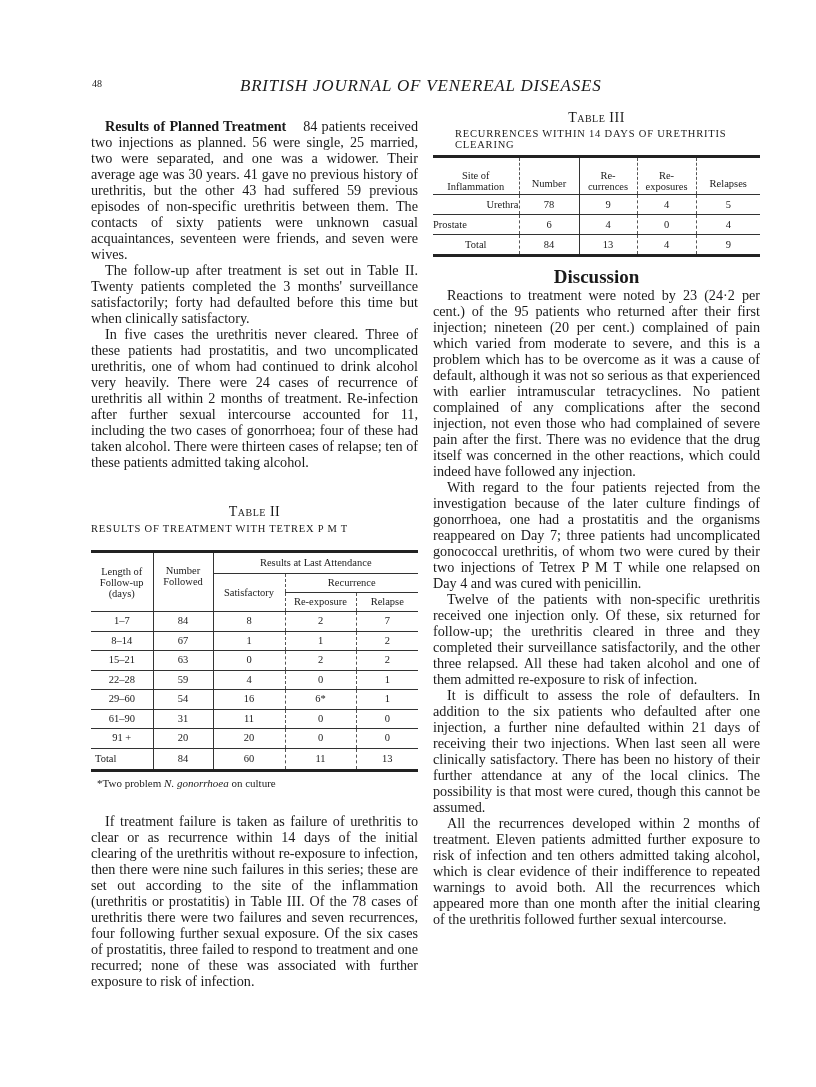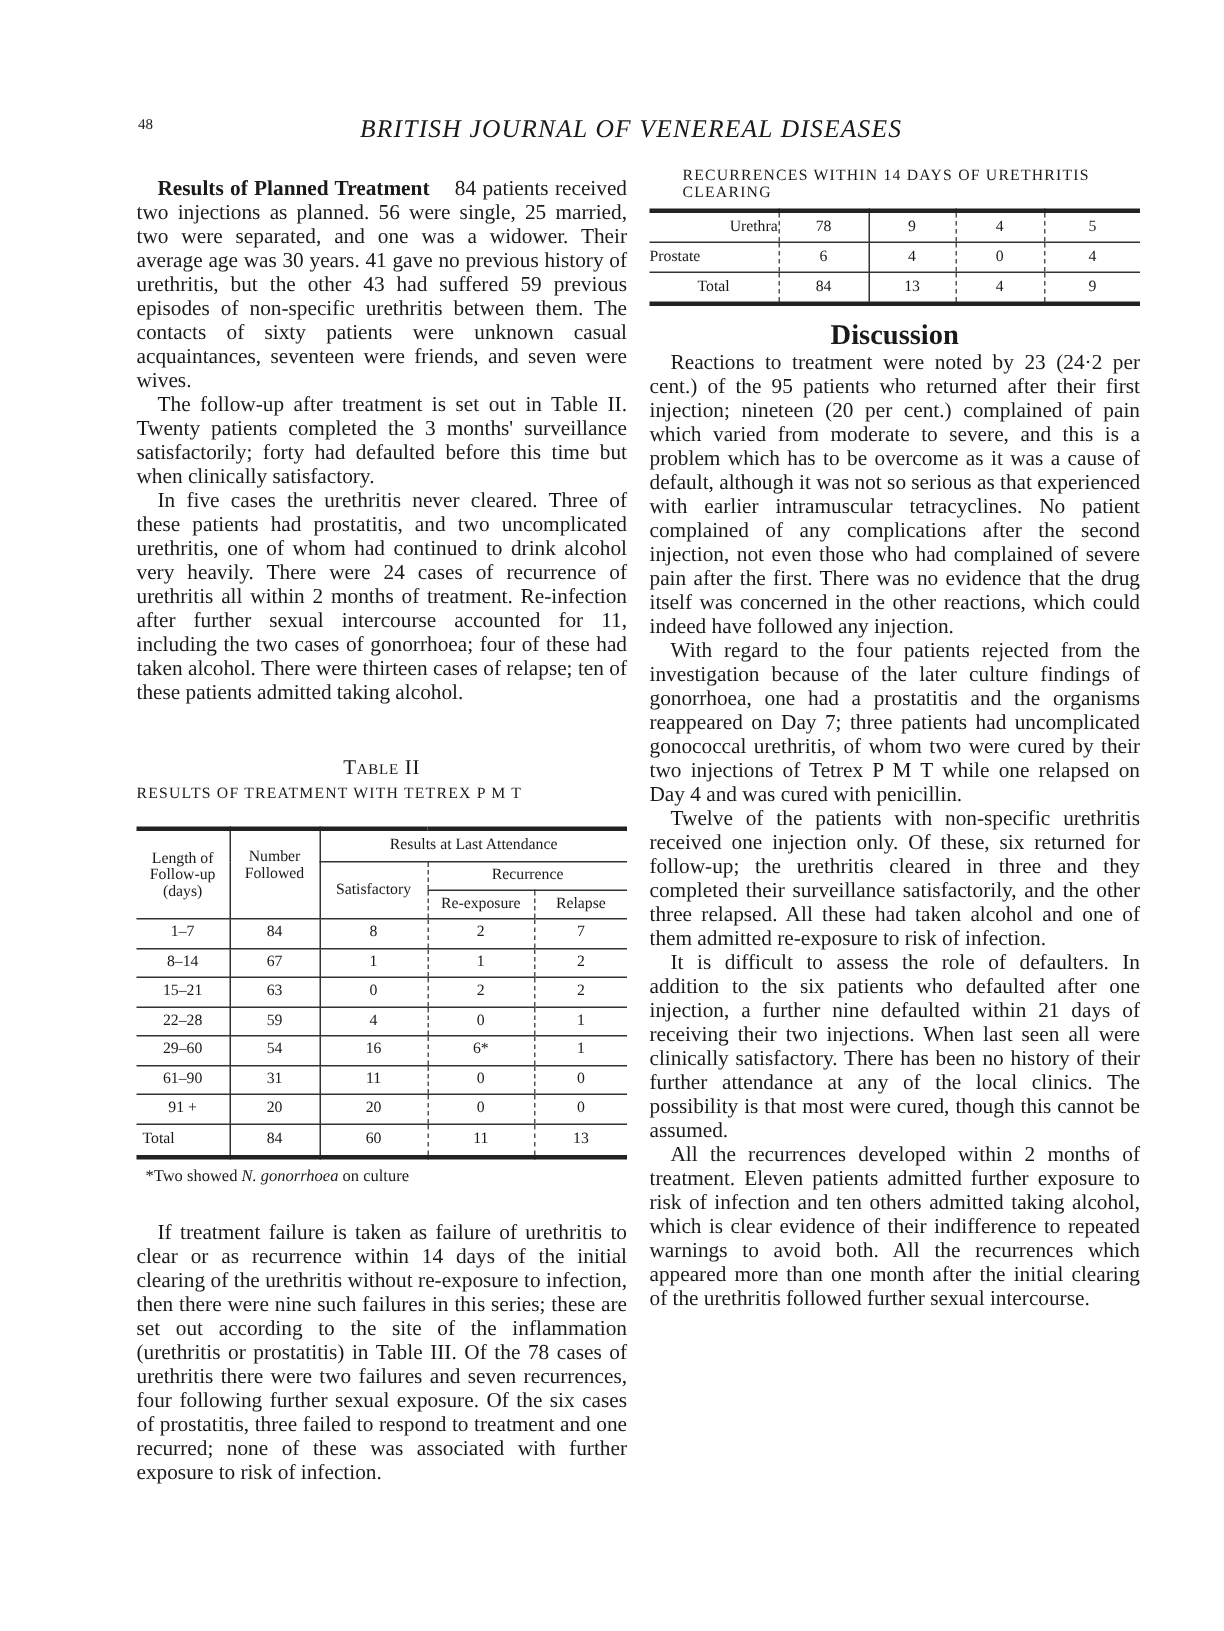--- a/index.html
+++ b/index.html
@@ -122,39 +122,47 @@
     <tr class="last">
       <td class="vr" style="text-align:left;padding-left:4px">Total</td>
           <td class="vr">84</td>
       <td class="vd">60</td>
           <td class="vd">11</td>
           <td>13</td>
     </tr>
   </tbody>
     </table>
   <div class="footnote">
-    <span>*Two showed </span><i>N. gonorrhoea</i><span> on culture</span>
+    <span>*Two problem </span><i>N. gonorrhoea</i><span> on culture</span>
   </div>
 
   <div style="height:22px"></div>
   <p>If treatment failure is taken as failure of urethritis to clear or as recurrence within 14 days of the initial clearing of the urethritis without re-exposure to infection, then there were nine such failures in this series; these are set out according to the site of the inflammation (urethritis or prostatitis) in Table III. Of the 78 cases of urethritis there were two failures and seven recurrences, four following further sexual exposure. Of the six cases of prostatitis, three failed to respond to treatment and one recurred; none of these was associated with further exposure to risk of infection.</p>
 </div>
 
 <div class="col col-right">
+  <div class="table-title"><span class="sc">Table III</span></div>
   <div class="table-subtitle" style="margin-top:2px;margin-bottom:5px;padding:0 22px;">RECURRENCES WITHIN 14 DAYS OF URETHRITIS CLEARING</div>
 
   <table class="t3 tbl-top tbl-bottom">
     <colgroup>
       <col style="width:86px">
         <col style="width:60px">
         <col style="width:58px">
         <col style="width:59px">
         <col>
     </colgroup>
     <tbody>
+        <tr>
+      <th class="vd" style="line-height:11px">Site of Inflammation</th>
+      <th class="vr">Number</th>
+      <th class="vd" style="line-height:11px;padding:0 6px 2px">Re- currences</th>
+      <th class="vd" style="line-height:11px;padding:0 6px 2px">Re- exposures</th>
+      <th>Relapses</th>
+    </tr>
     <tr>
       <td class="vd" style="text-align:right">Urethra</td>
           <td class="vr">78</td>
       <td class="vd">9</td>
           <td class="vd">4</td>
           <td>5</td>
     </tr>
     <tr>
       <td class="vd" style="text-align:left">Prostate</td>
           <td class="vr">6</td>

